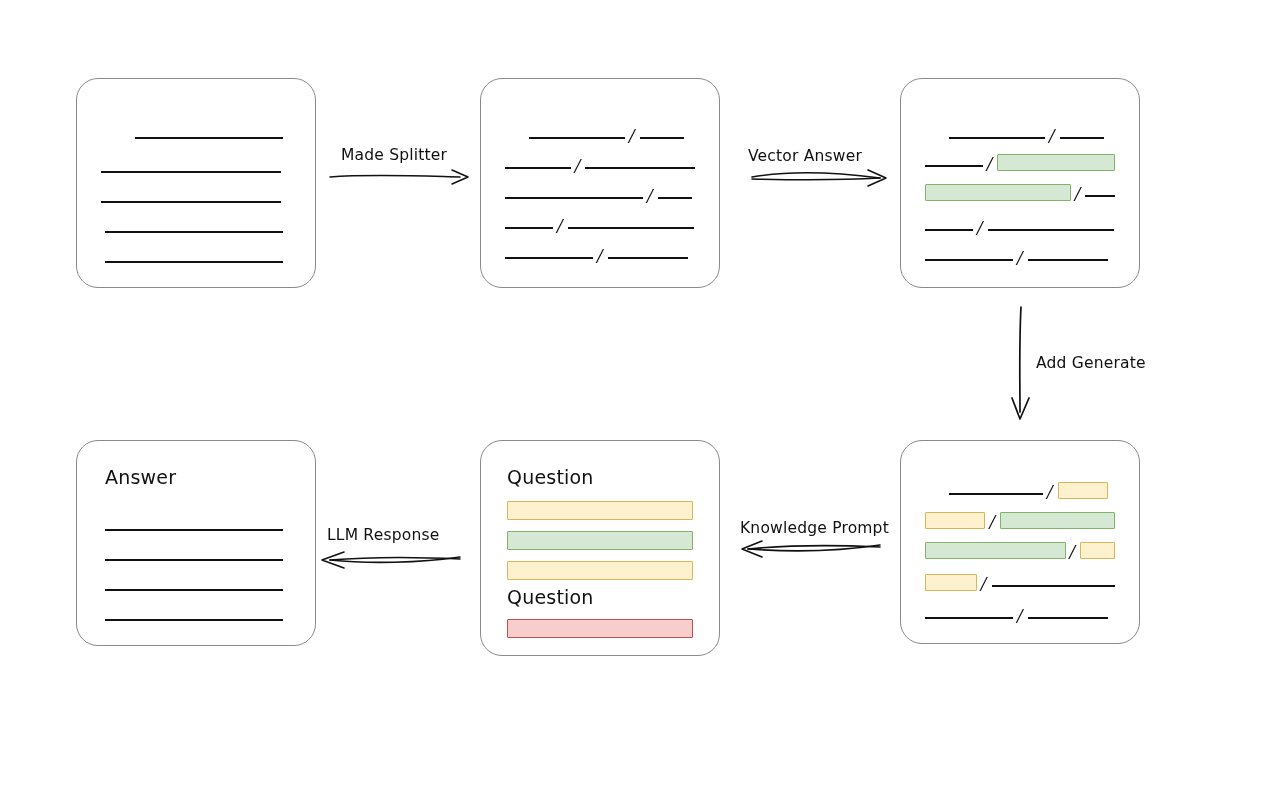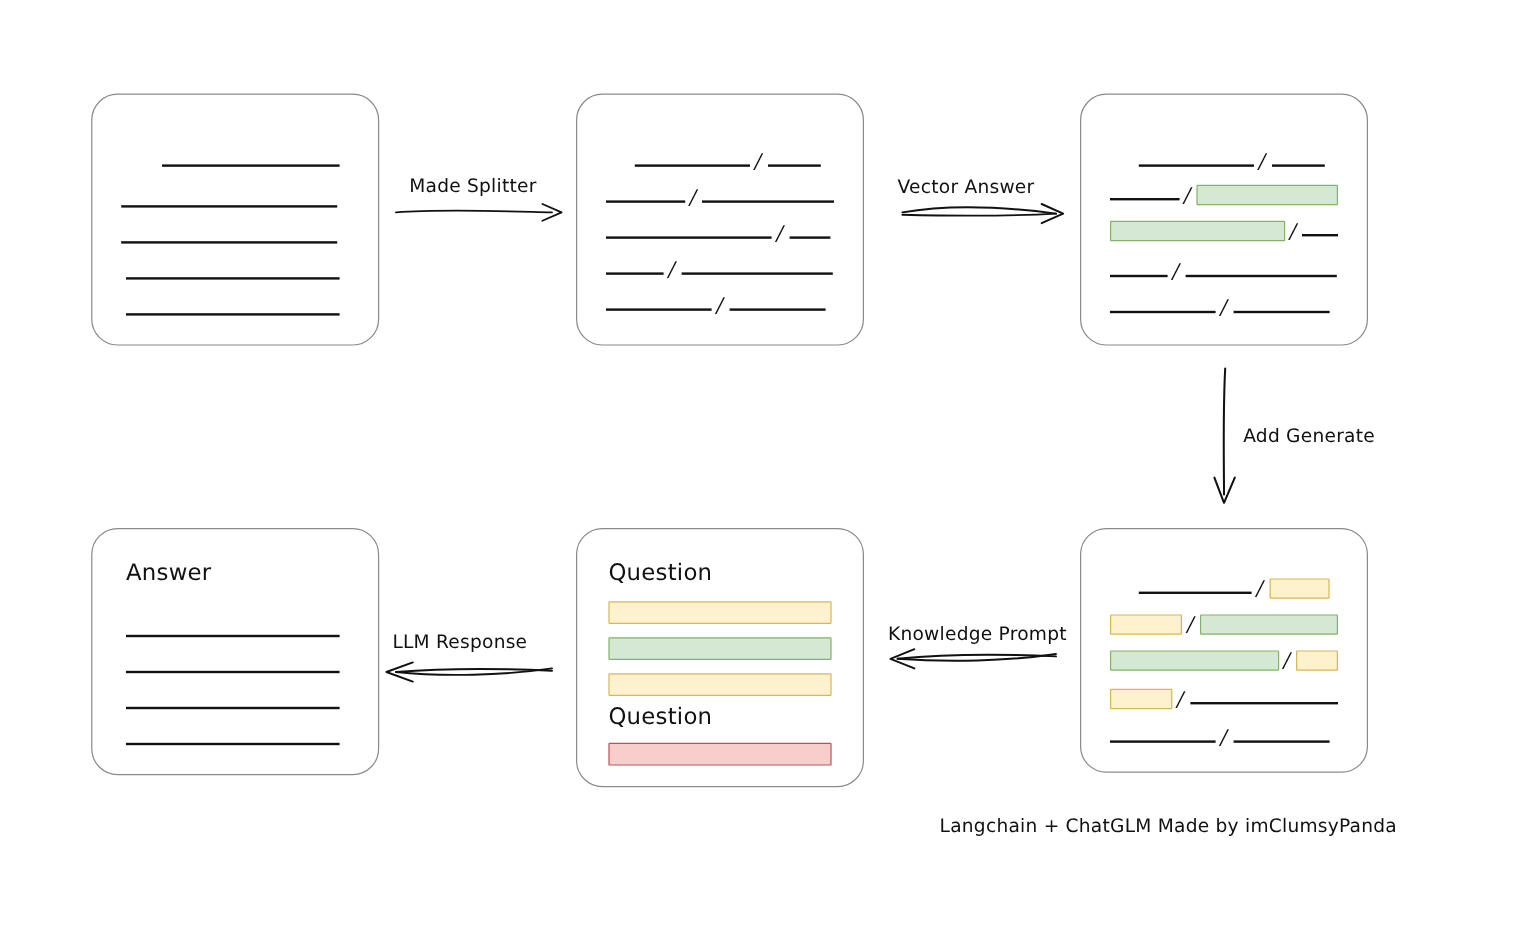--- a/index.html
+++ b/index.html
@@ -314,15 +314,14 @@
       </div>
     </div>
   </div>
 
   <div class="edge-label" style="left:341px; top:146px;">Made Splitter</div>
   <div class="edge-label" style="left:748px; top:147px;">Vector Answer</div>
   <div class="edge-label" style="left:1036px; top:354px;">Add Generate</div>
   <div class="edge-label" style="left:740px; top:519px;">Knowledge Prompt</div>
   <div class="edge-label" style="left:327px; top:526px;">LLM Response</div>
 
-  <div class="footer">Langchain + ChatGLM Made by imClumsyPanda</div>
 
 </div>
 
 </body></html>

